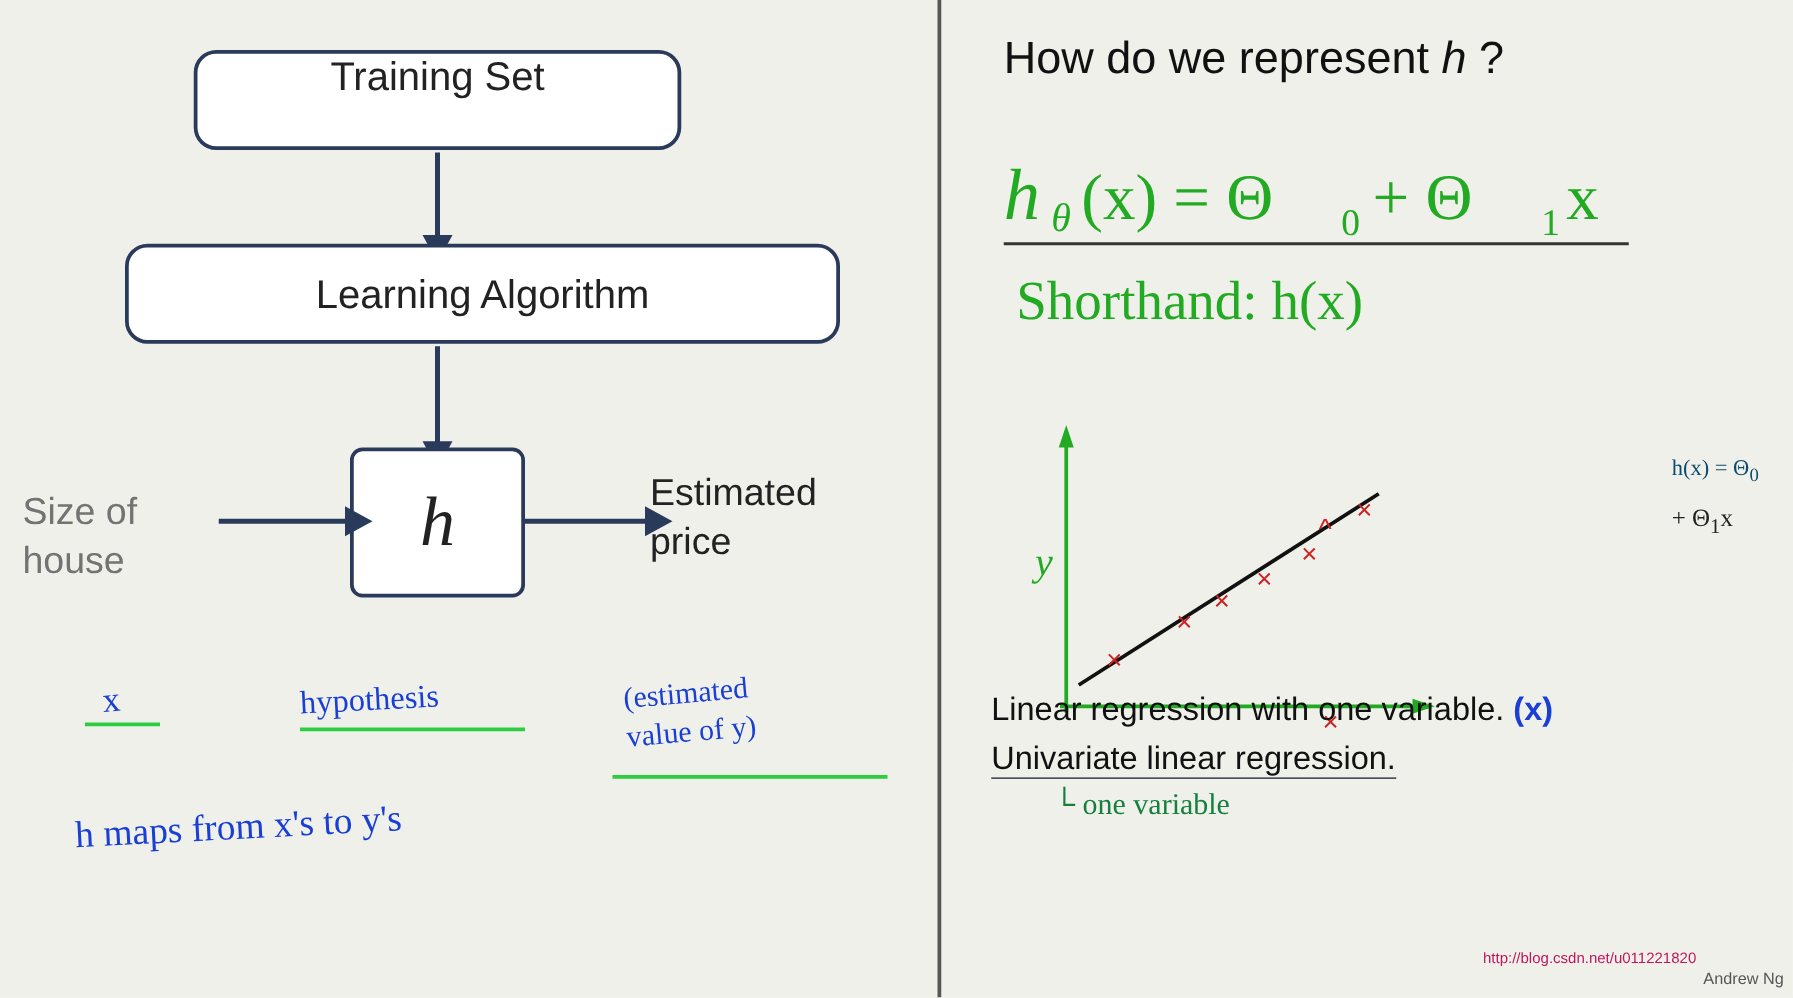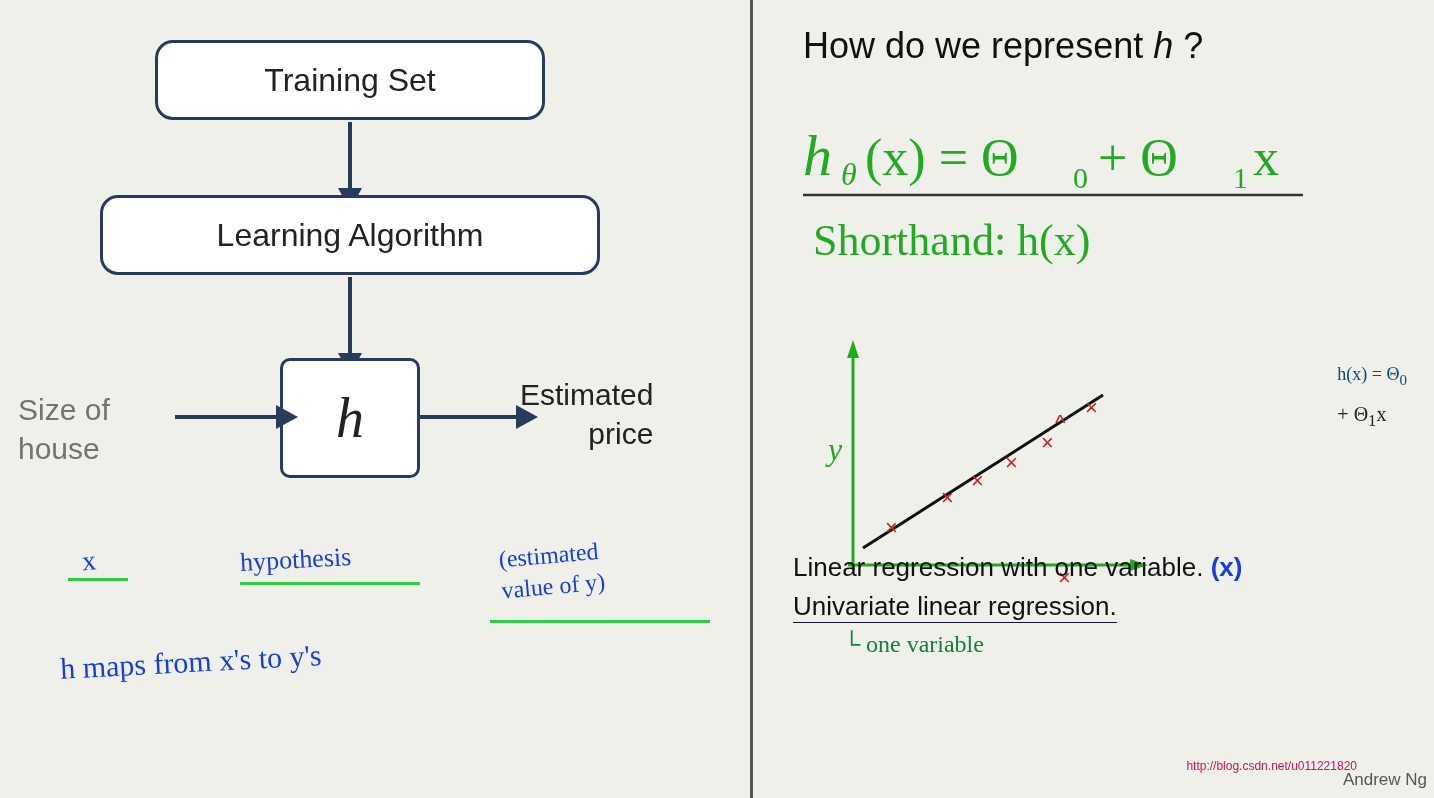--- a/index.html
+++ b/index.html
@@ -41,21 +41,20 @@
     .training-set-box {
       position: absolute;
       top: 40px;
       left: 155px;
       width: 390px;
       height: 80px;
       border: 3px solid #2a3a5a;
       border-radius: 18px;
       background: white;
       display: flex;
-      align-items: center;
       justify-content: center;
     }
     .training-set-box span {
       font-size: 32px;
       color: #222;
       font-weight: 400;
     }
 
     
     .arrow-ts-la {
@@ -74,21 +73,21 @@
       border-left: 12px solid transparent;
       border-right: 12px solid transparent;
       border-top: 22px solid #2a3a5a;
     }
 
     
     .learning-algo-box {
       position: absolute;
       top: 195px;
       left: 100px;
-      width: 500px;
+      width: 572px;
       height: 80px;
       border: 3px solid #2a3a5a;
       border-radius: 18px;
       background: white;
       display: flex;
       align-items: center;
       justify-content: center;
     }
     .learning-algo-box span {
       font-size: 32px;
@@ -184,21 +183,21 @@
     }
 
     
     .estimated-label {
       position: absolute;
       top: 375px;
       left: 520px;
       font-size: 30px;
       color: #222;
       line-height: 1.3;
-      text-align: right;
+      text-align: left;
     }
 
     
     .annot-x {
       position: absolute;
       top: 545px;
       left: 82px;
       font-size: 28px;
       color: #1a3fd4;
       font-family: 'Comic Sans MS', cursive;
@@ -348,21 +347,21 @@
       font-family: 'Comic Sans MS', cursive;
       font-size: 24px;
       margin-left: 50px;
     }
 
     
     .andrew-ng {
       position: absolute;
       bottom: 8px;
       right: 10px;
-      font-size: 17px;
+      font-size: 13px;
       color: #555;
     }
   </style>
 </head>
 <body>
 
 <div class="slide-container">
 
   <div class="left-panel">
 

